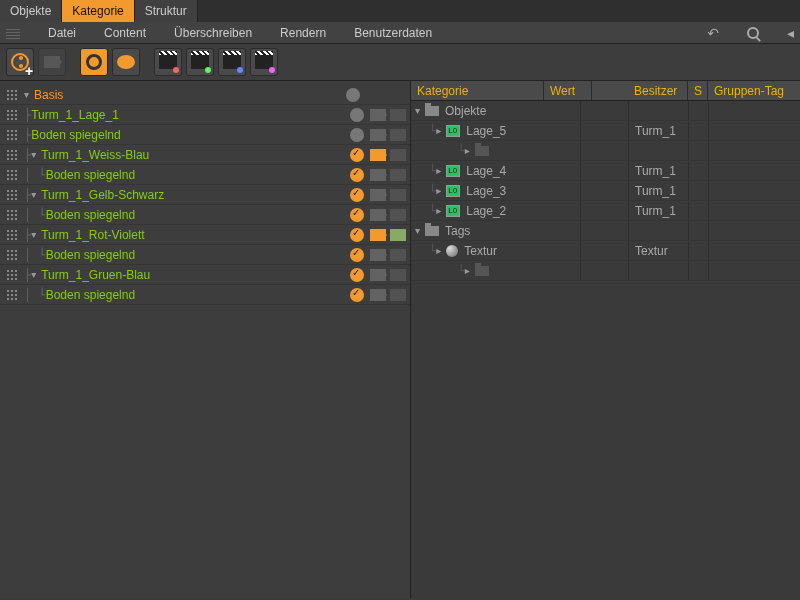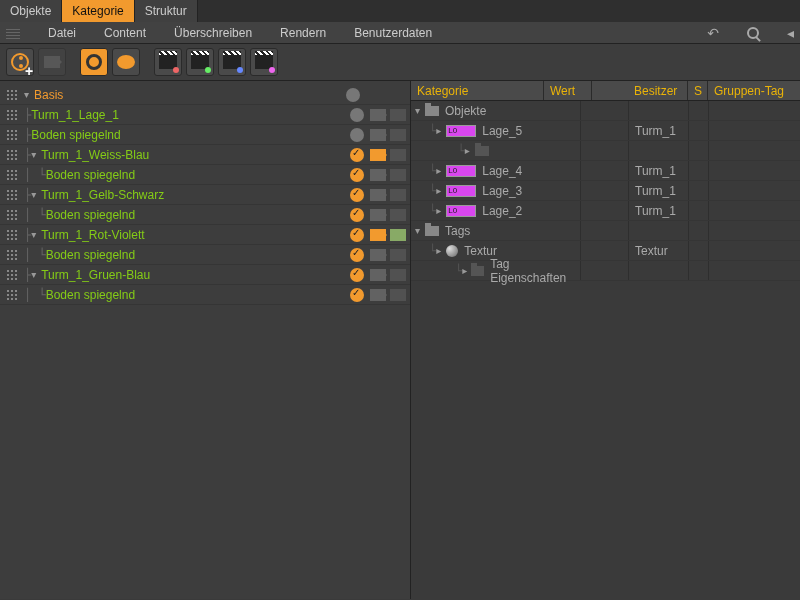--- a/index.html
+++ b/index.html
@@ -94,21 +94,21 @@
   .rrow .cell  { border-left:1px solid #2e2e2e; padding:0 6px; height:100%;
                  display:flex; align-items:center; }
   .cell.wert{width:48px;} .cell.bes{width:60px;} .cell.s{width:20px;} .cell.grp{width:92px;}
   .rtw { color:#999; width:8px; font-size:10px; margin-right:2px; }
   .rind { display:inline-block; }
   .rguide { color:#555; font-family:monospace; white-space: pre; }
   .folder { width:14px; height:10px; background:#888; margin-right:6px; position:relative; }
   .folder::before { content:""; position:absolute; top:-3px; left:0; width:6px; height:3px;
                     background:#888; }
   .folder.dark { background:#555; } .folder.dark::before{background:#555;}
-  .lay { width:30px; height:12px; background:#d946ef; margin-right:6px; position:relative;
+  .lay { width:14px; height:12px; background:#22c55e; margin-right:6px; position:relative;
          border:1px solid #999; font-size:8px; color:#222; line-height:10px; padding-left:1px; }
   .sphere { width:12px; height:12px; border-radius:50%; margin-right:6px;
             background: radial-gradient(circle at 30% 30%, #ddd, #666); }
 
   .search-ico { width:12px;height:12px;border:2px solid #aaa;border-radius:50%;
                 position:relative; display:inline-block;}
   .search-ico::after{content:"";position:absolute;width:6px;height:2px;background:#aaa;
                      transform:rotate(45deg); bottom:-3px; right:-4px;}
   .arrow-ico{ color:#aaa; font-size:14px; }
 </style>
@@ -390,21 +390,20 @@
           <div class="cell bes">Textur</div>
           <div class="cell s"></div>
           <div class="cell grp"></div>
         </div>
         <div class="rrow">
           <div class="cell1">
             <span class="rind" style="width:28px"></span>
             <span class="rguide">  └</span>
             <span class="rtw">▸</span>
             <span class="folder dark"></span>
-            <span>Tag Eigenschaften</span>
           </div>
           <div class="cell wert"></div>
           <div class="cell bes"></div>
           <div class="cell s"></div>
           <div class="cell grp"></div>
         </div>
       </div>
   </div>
 </div>
 

